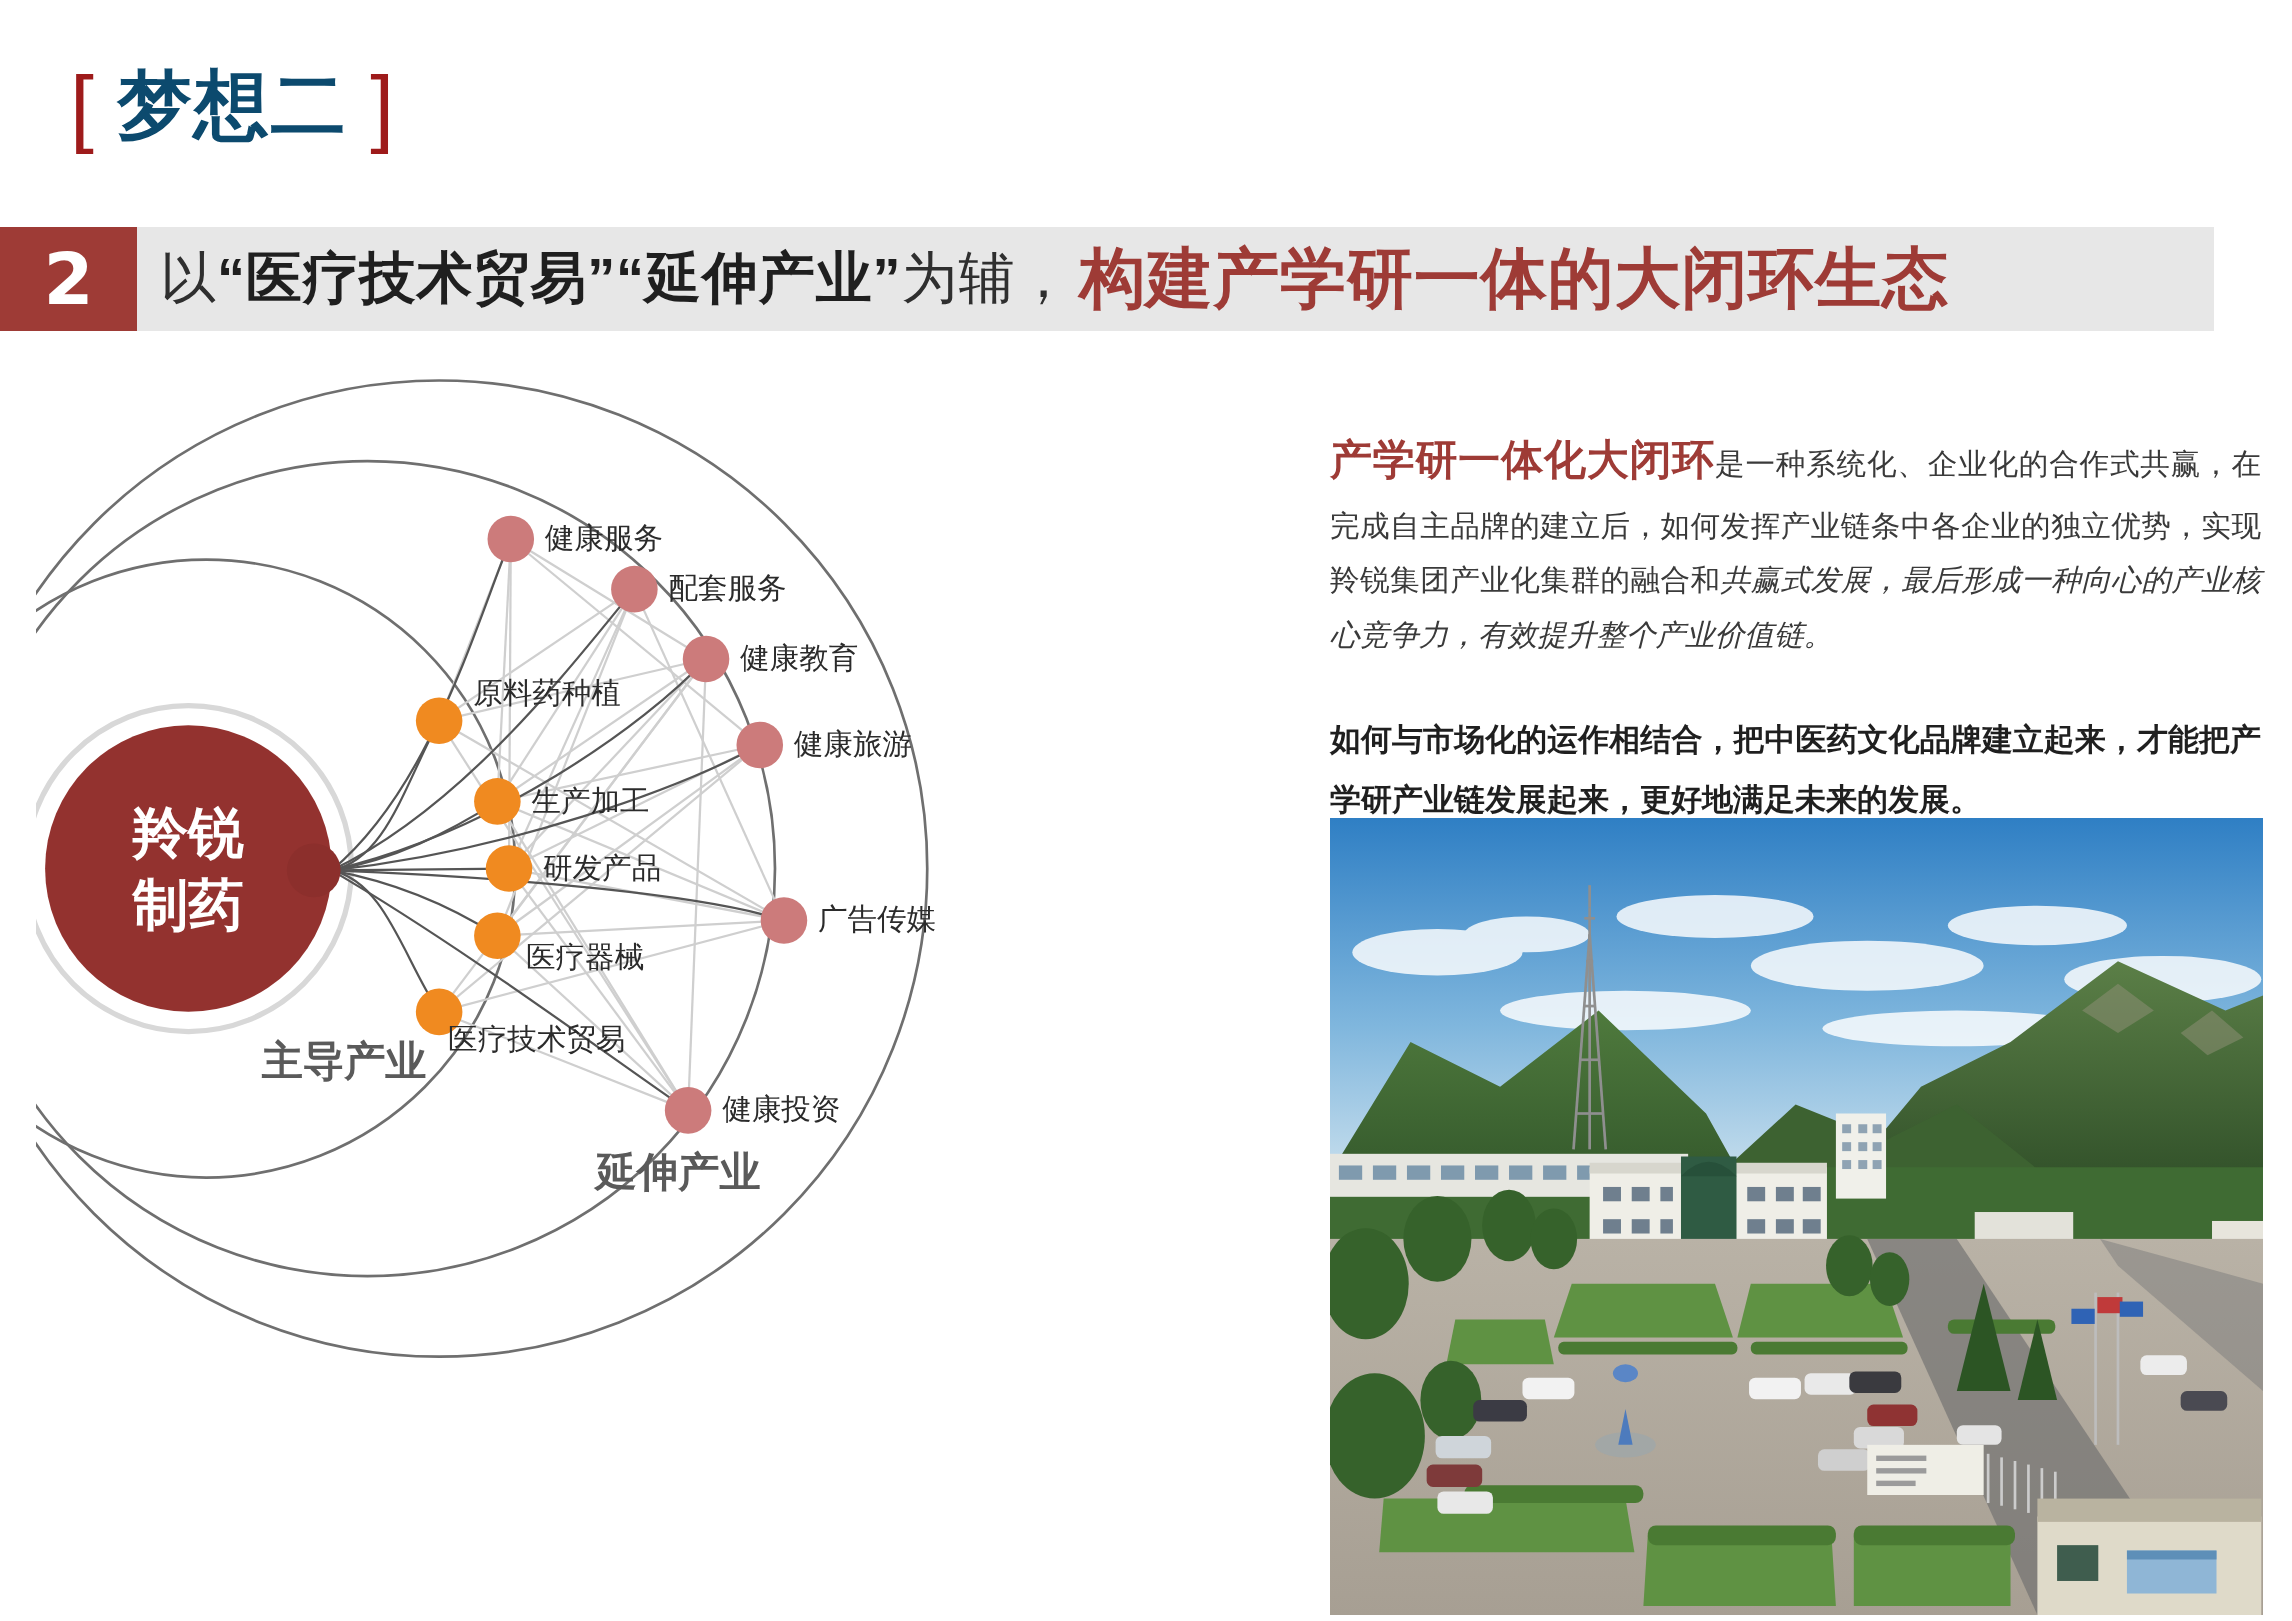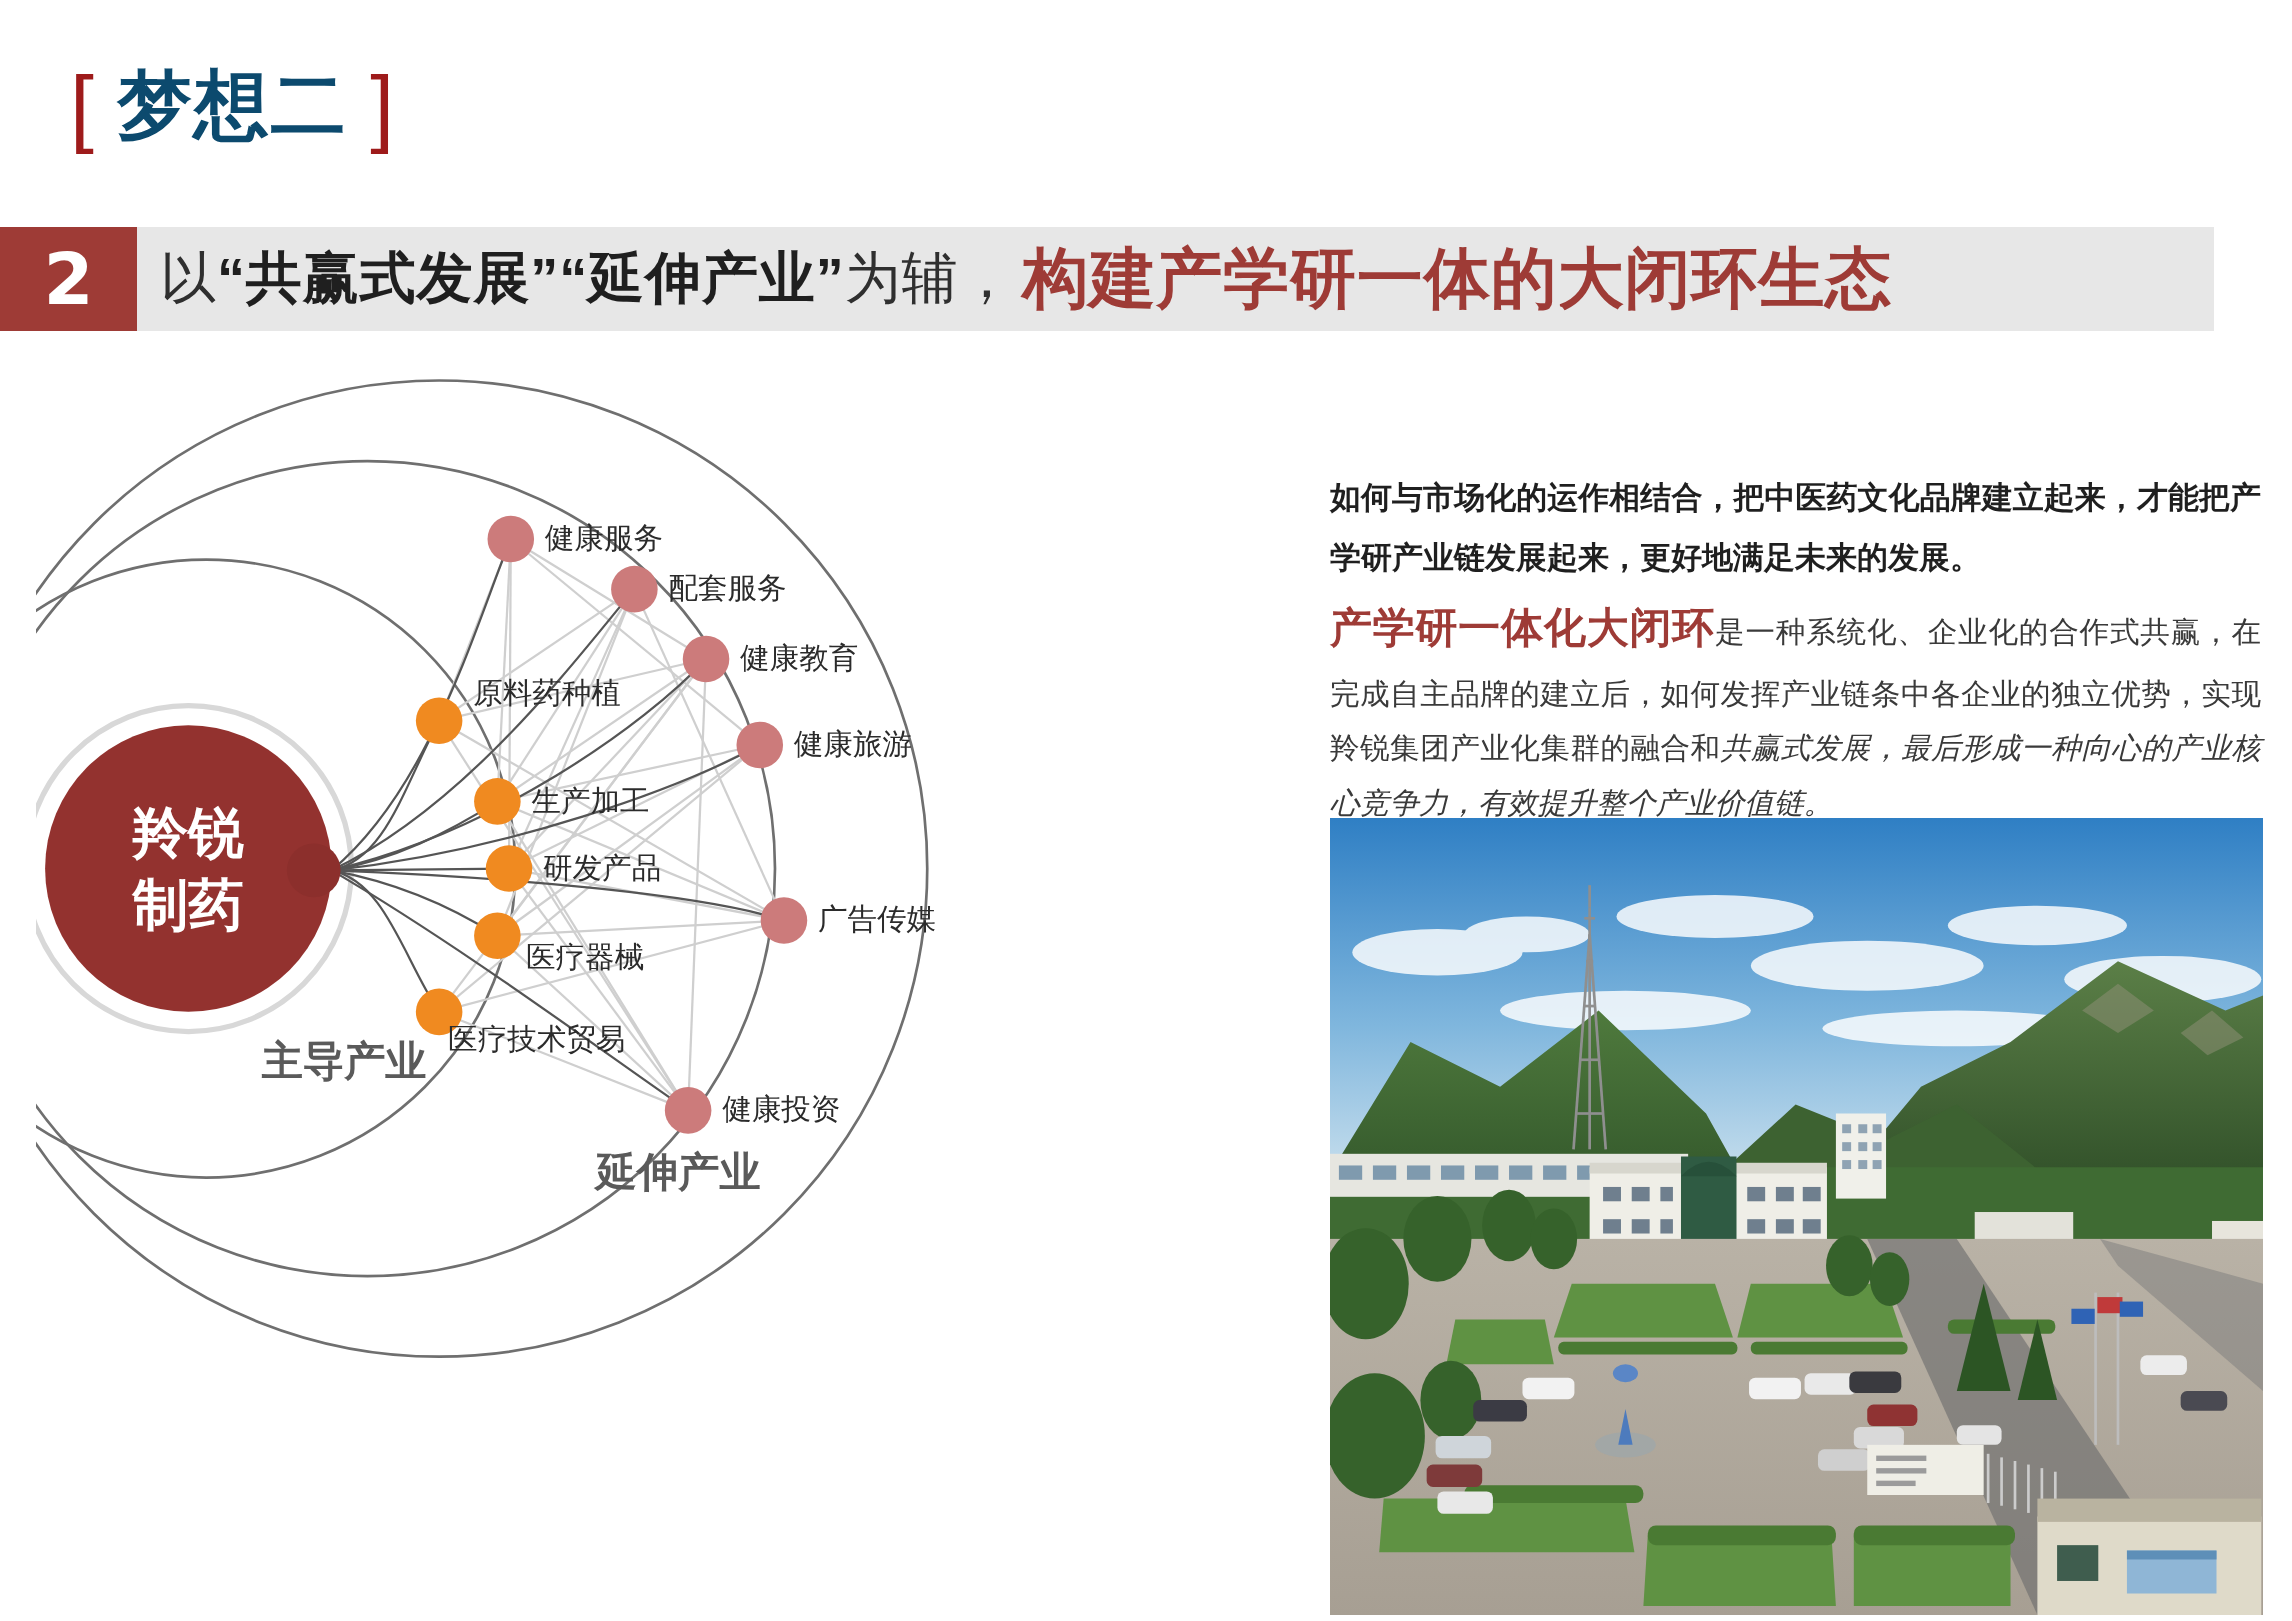--- a/index.html
+++ b/index.html
@@ -104,21 +104,21 @@
   <span class="t-text">梦想二</span>
   <span class="brk right">]</span>
 </div>
 
 <div id="header-bar">
   <div id="header-number-box">
     <span id="header-number">2</span>
   </div>
   <div id="header-strip">
     <span class="hdr-normal">以</span>
-    <span class="hdr-bold">“共赢式发展”</span>
+    <span class="hdr-bold">“医疗技术贸易”</span>
     <span class="hdr-bold">“延伸产业”</span>
     <span class="hdr-normal">为辅，</span>
     <span class="hdr-red">构建产学研一体的大闭环生态</span>
   </div>
 </div>
 
 <div id="diagram">
   <svg viewBox="-60 -260 1420 1360" xmlns="http://www.w3.org/2000/svg">
 
     <circle cx="390" cy="290" r="545" fill="none" stroke="#6f6f6f" stroke-width="3"></circle>
@@ -217,24 +217,24 @@
       <circle cx="668" cy="560" r="26" fill="#CC7B7B"></circle>
       <text class="node-label" x="706" y="570">健康投资</text>
     </g>
 
     <text class="group-label" x="192" y="520">主导产业</text>
     <text class="group-label" x="565" y="645">延伸产业</text>
   </svg>
 </div>
 
 <div id="right-col">
-  <p id="para-bold">如何与市场化的运作相结合，把中医药文化品牌建立起来，才能把产学研产业链发展起来，更好地满足未来的发展。</p>
   <p id="para-lead">
     <span class="hl">产学研一体化大闭环</span><span>是一种系统化、企业化的合作式共赢，在完成自主品牌的建立后，如何发挥产业链条中各企业的独立优势，实现羚锐集团产业化集群的融合和</span><span class="ital">共赢式发展，</span><span class="ital">最后形成一种向心的产业核心竞争力，有效提升整个产业价值链。</span>
   </p>
+  <p id="para-bold">如何与市场化的运作相结合，把中医药文化品牌建立起来，才能把产学研产业链发展起来，更好地满足未来的发展。</p>
 </div>
 
 <div id="photo">
   <svg viewBox="0 0 1042 890" xmlns="http://www.w3.org/2000/svg" preserveAspectRatio="xMidYMid slice">
     <defs>
       <linearGradient id="sky" x1="0" y1="0" x2="0" y2="1">
         <stop offset="0%" stop-color="#2f7fc4"></stop>
         <stop offset="55%" stop-color="#7fb6dd"></stop>
         <stop offset="100%" stop-color="#cfe3ef"></stop>
       </linearGradient>

